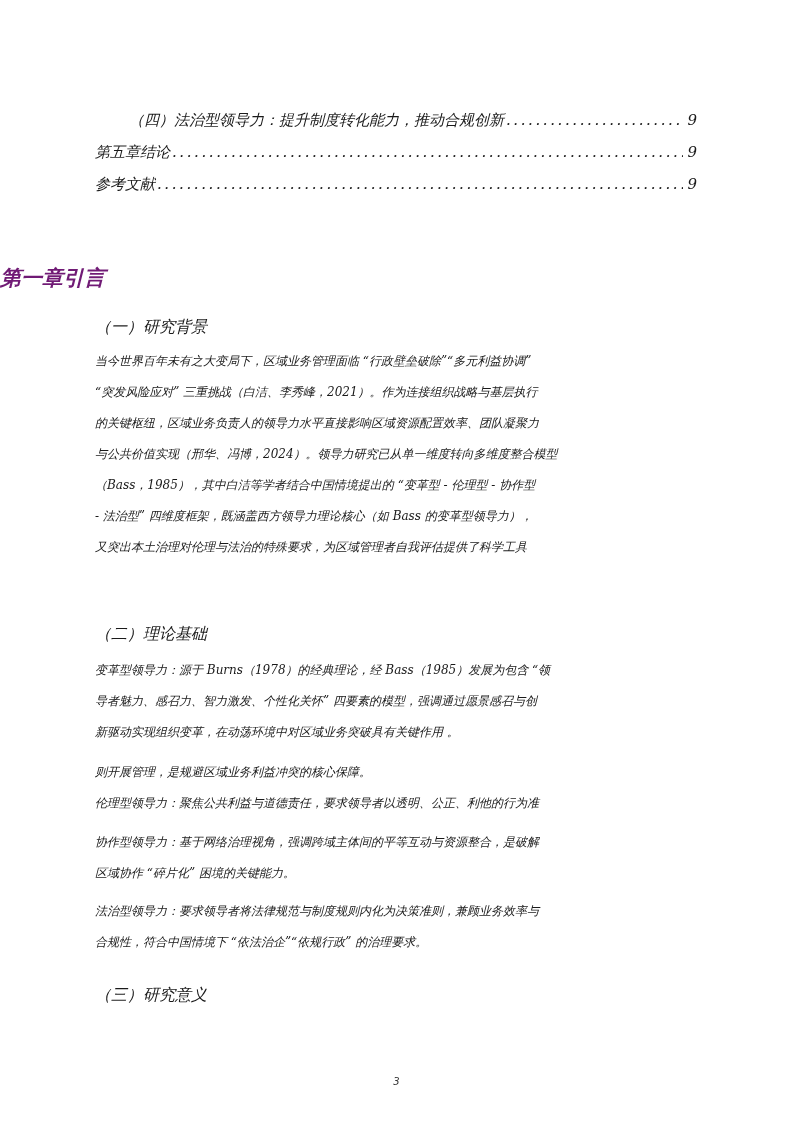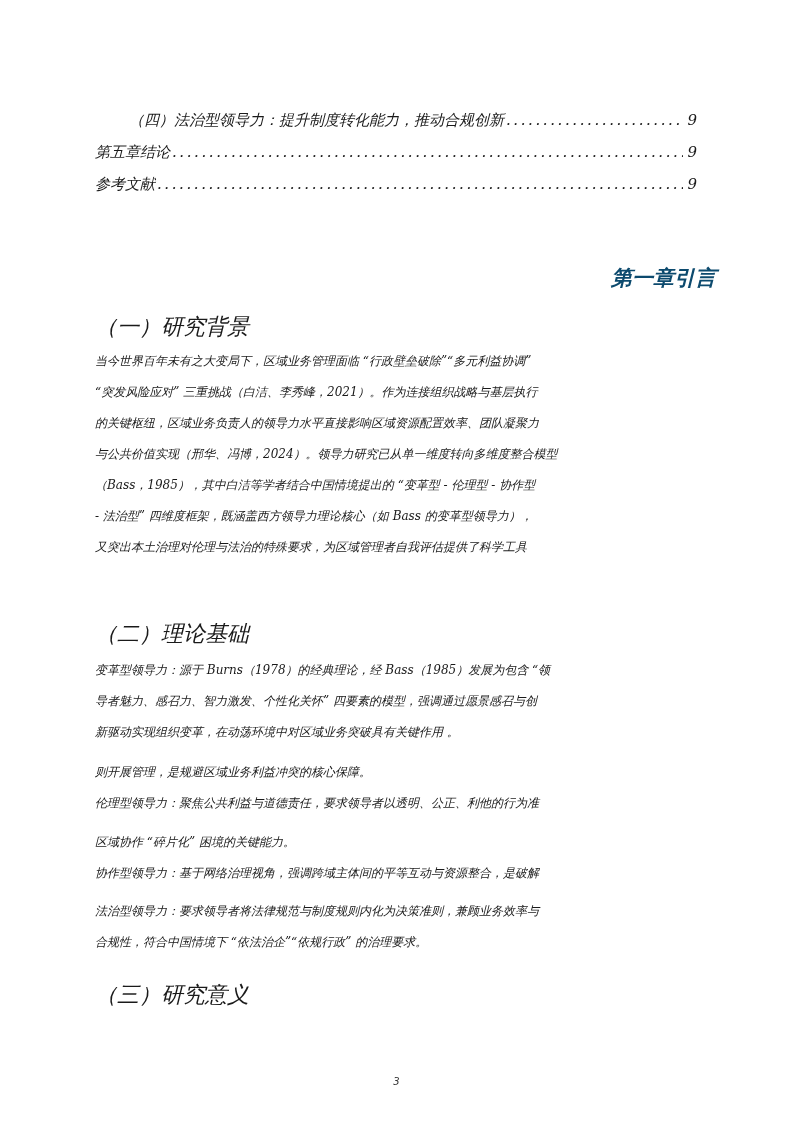--- a/index.html
+++ b/index.html
@@ -46,31 +46,31 @@
       margin: 0 4px 0 2px;
       color: #1a1a1a;
     }
     .toc-page { flex: 0 0 auto; }
 
     .chapter-title {
       position: absolute;
       left: 0;
       width: 716px;
       top: 248px;
-      text-align: right;
+      text-align: left;
       font-family: "DejaVu Sans", "Liberation Sans", sans-serif;
       font-weight: bold;
       font-size: 21px;
       line-height: 28px;
-      color: #0c4a6e;
+      color: #701a75;
     }
     .section-heading {
       position: absolute;
       left: 95px;
-      font-size: 22px;
+      font-size: 16px;
       line-height: 24px;
       color: #1a1a1a;
     }
     .para {
       position: absolute;
       left: 95px;
       width: 610px;
       font-size: 12px;
       line-height: 31px;
       text-align: justify;
@@ -135,22 +135,22 @@
     <span class="line">导者魅力、感召力、智力激发、个性化关怀” 四要素的模型，强调通过愿景感召与创</span>
     <span class="line">新驱动实现组织变革，在动荡环境中对区域业务突破具有关键作用 。</span>
   </div>
 
   <div class="para" style="top:741px;">
     <span class="line">则开展管理，是规避区域业务利益冲突的核心保障。</span>
     <span class="line">伦理型领导力：聚焦公共利益与道德责任，要求领导者以透明、公正、利他的行为准</span>
   </div>
 
   <div class="para" style="top:811px;">
+    <span class="line">协作型领导力：基于网络治理视角，强调跨域主体间的平等互动与资源整合，是破解</span>
     <span class="line">区域协作 “碎片化” 困境的关键能力。</span>
-    <span class="line">协作型领导力：基于网络治理视角，强调跨域主体间的平等互动与资源整合，是破解</span>
   </div>
 
   <div class="para" style="top:880px;">
     <span class="line">法治型领导力：要求领导者将法律规范与制度规则内化为决策准则，兼顾业务效率与</span>
     <span class="line">合规性，符合中国情境下 “依法治企”“依规行政” 的治理要求。</span>
   </div>
 
   <div class="section-heading" style="top:967px;">（三）研究意义</div>
 
   <div class="page-number">3</div>

